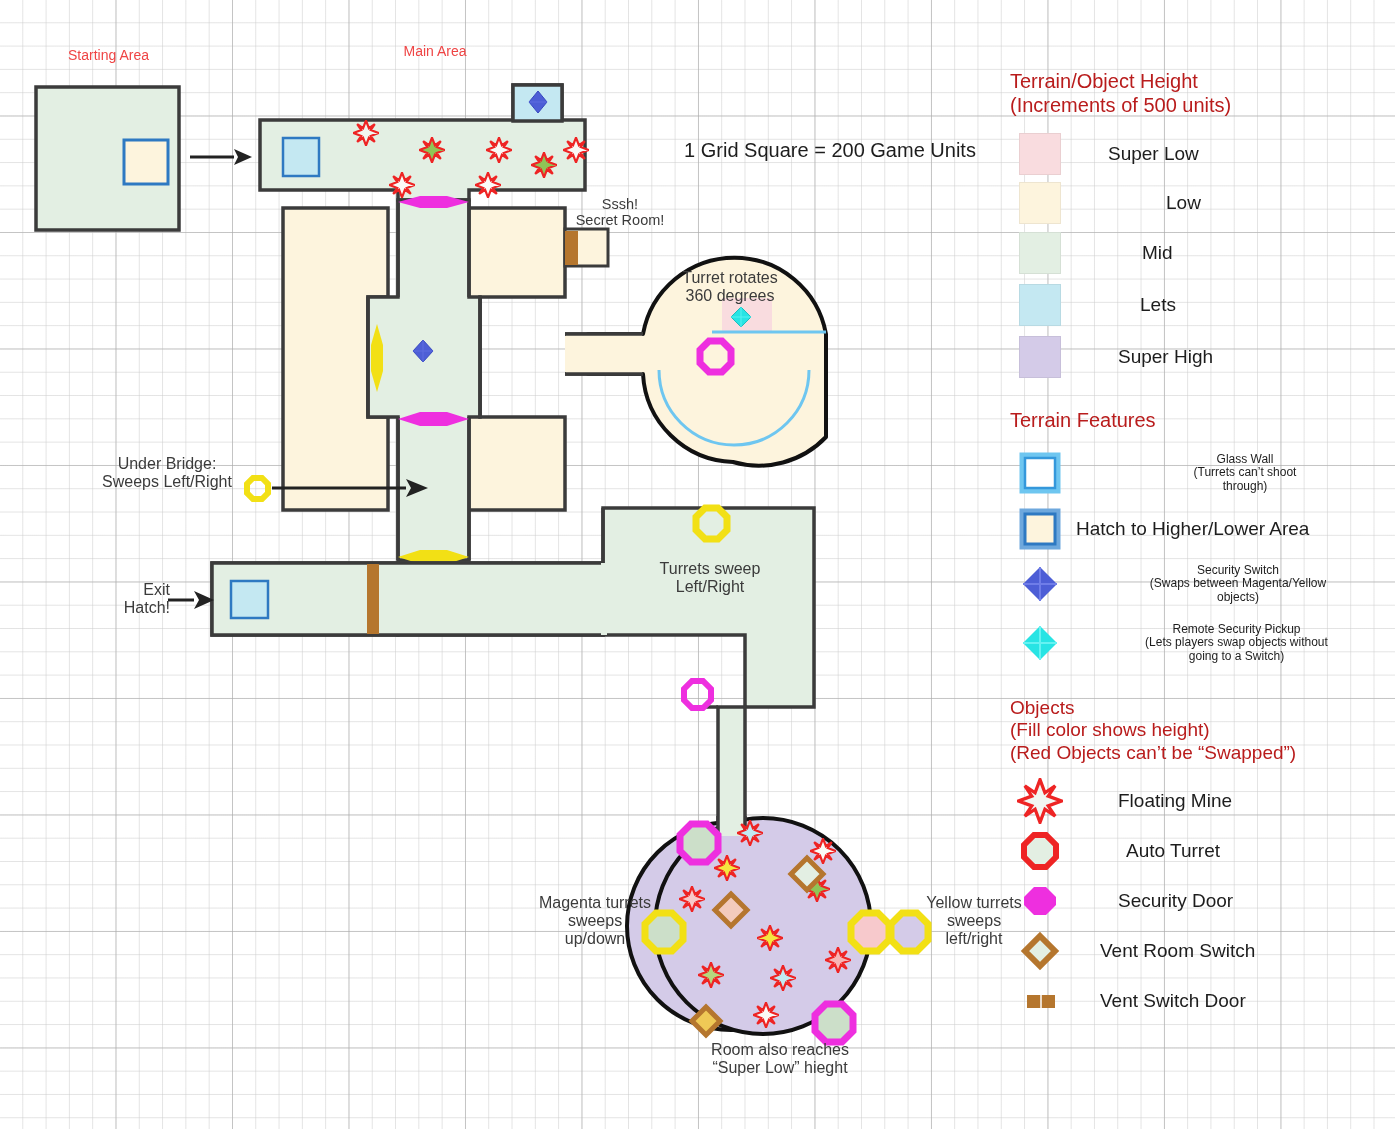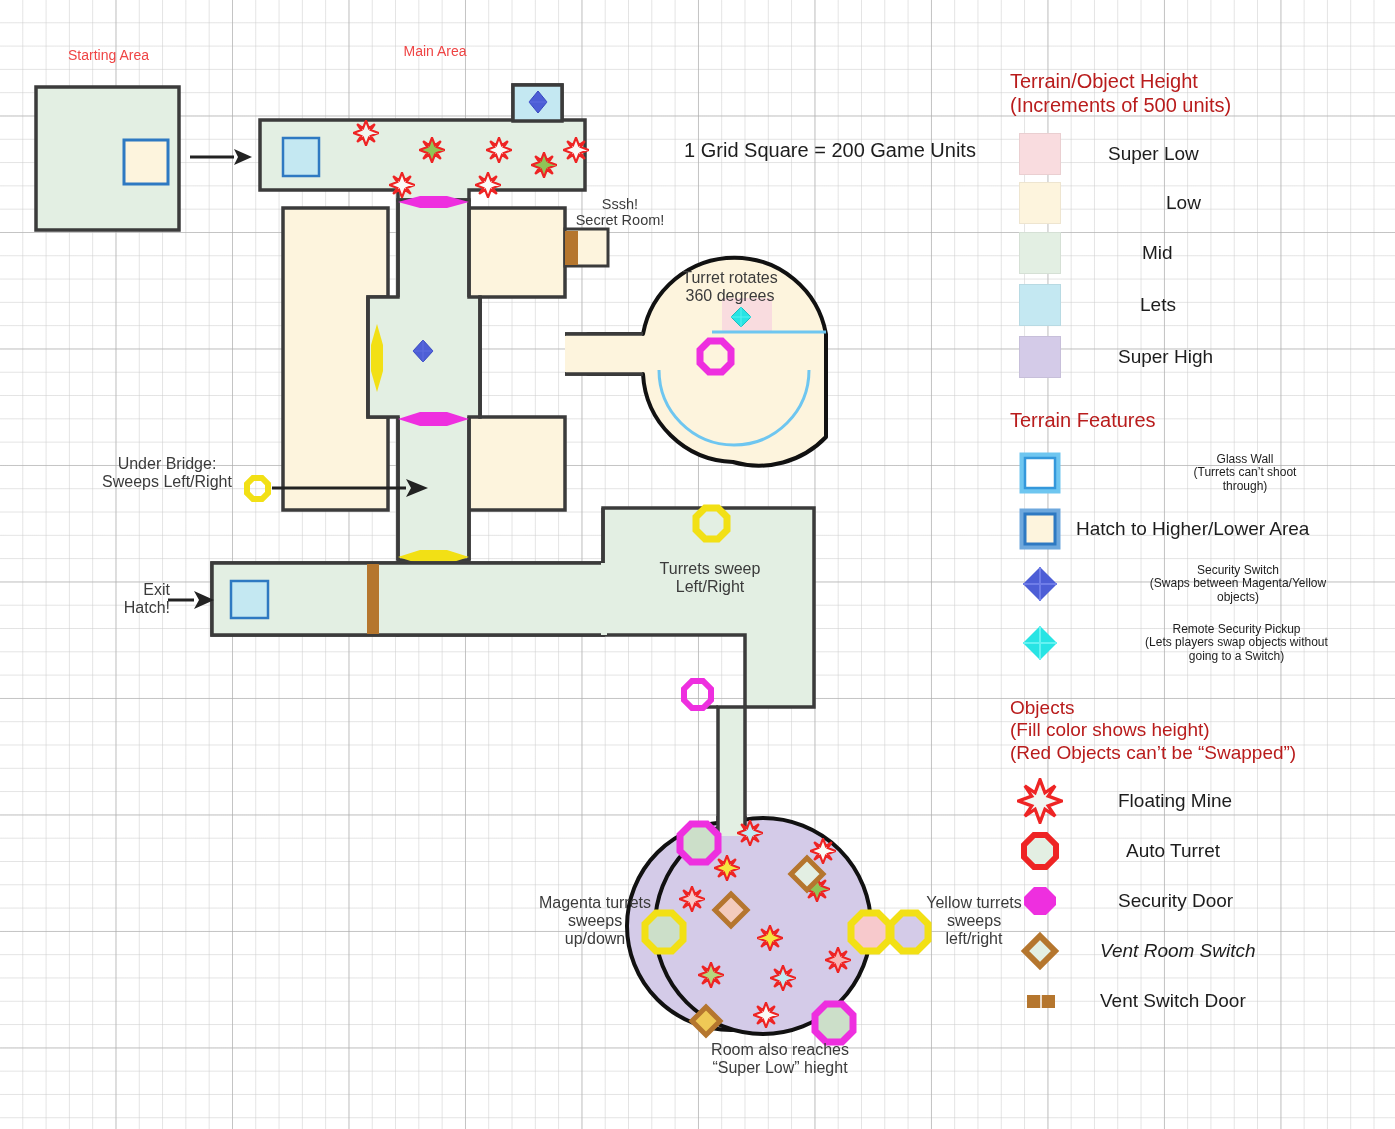--- a/index.html
+++ b/index.html
@@ -380,21 +380,21 @@
     </div>
     <div class="lg-text" style="margin-left:48px;">Security Door</div>
   </div>
 
   <div class="lg-row" style="height:50px;">
     <div class="icon-cell">
       <svg width="44" height="44" viewBox="0 0 44 44">
         <path d="M22,7 L37,22 L22,37 L7,22 Z" fill="#e3efe3" stroke="#b5762e" stroke-width="6"></path>
       </svg>
     </div>
-    <div class="lg-text" style="margin-left:30px;font-style:italic;">Vent Room Switch</div>
+    <div class="lg-text" style="margin-left:30px;">Vent Room Switch</div>
   </div>
 
   <div class="lg-row" style="height:50px;">
     <div class="icon-cell">
       <svg width="44" height="44" viewBox="0 0 44 44">
         <rect x="9" y="16" width="28" height="13" fill="#b5762e"></rect>
         <line x1="23" y1="16" x2="23" y2="29" stroke="#ffffff" stroke-width="1.5"></line>
       </svg>
     </div>
     <div class="lg-text" style="margin-left:30px;">Vent Switch Door</div>

